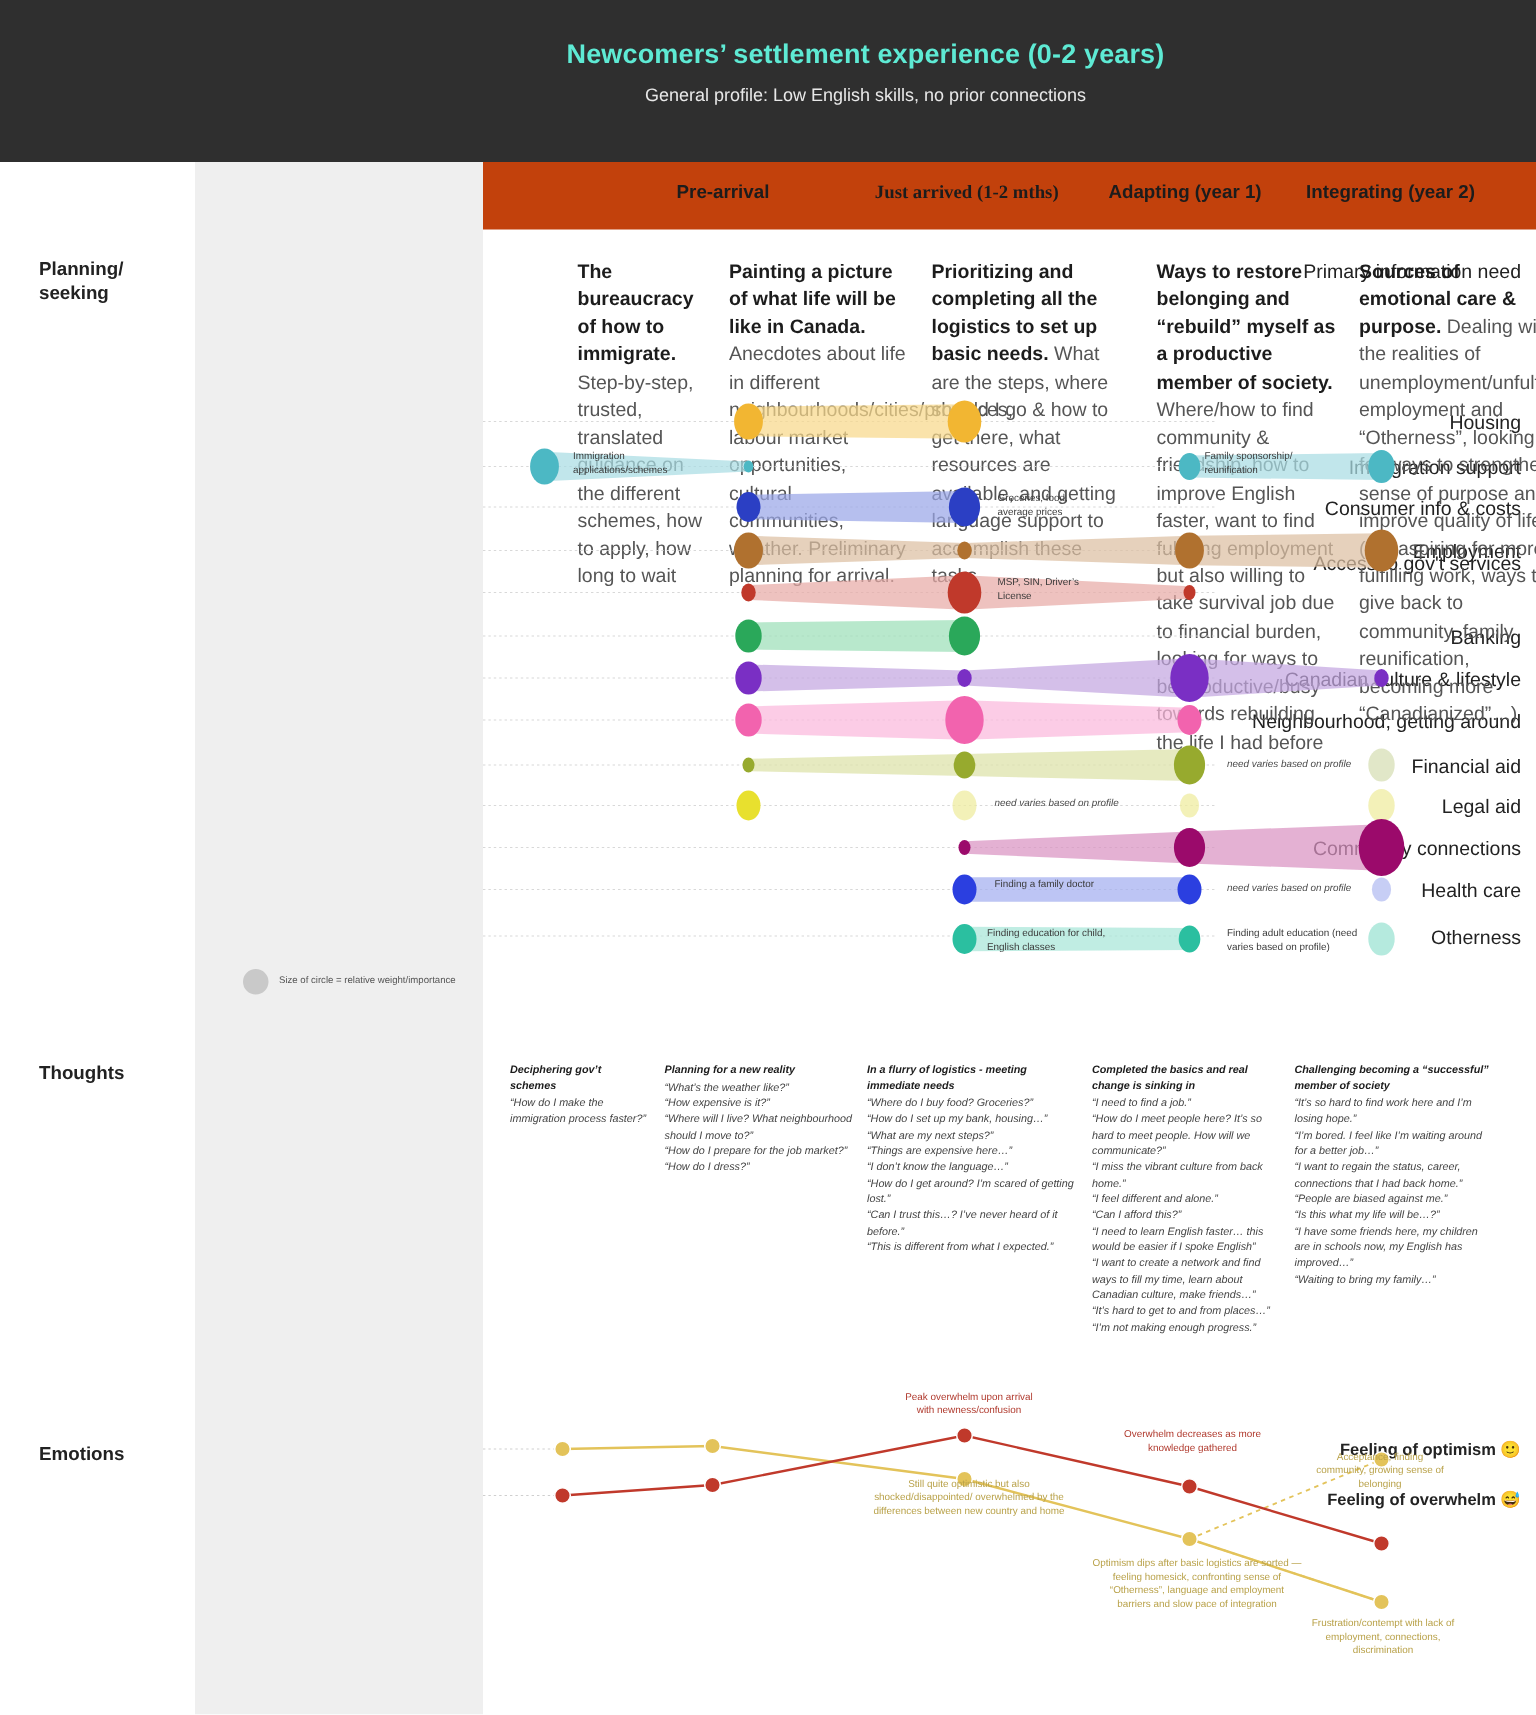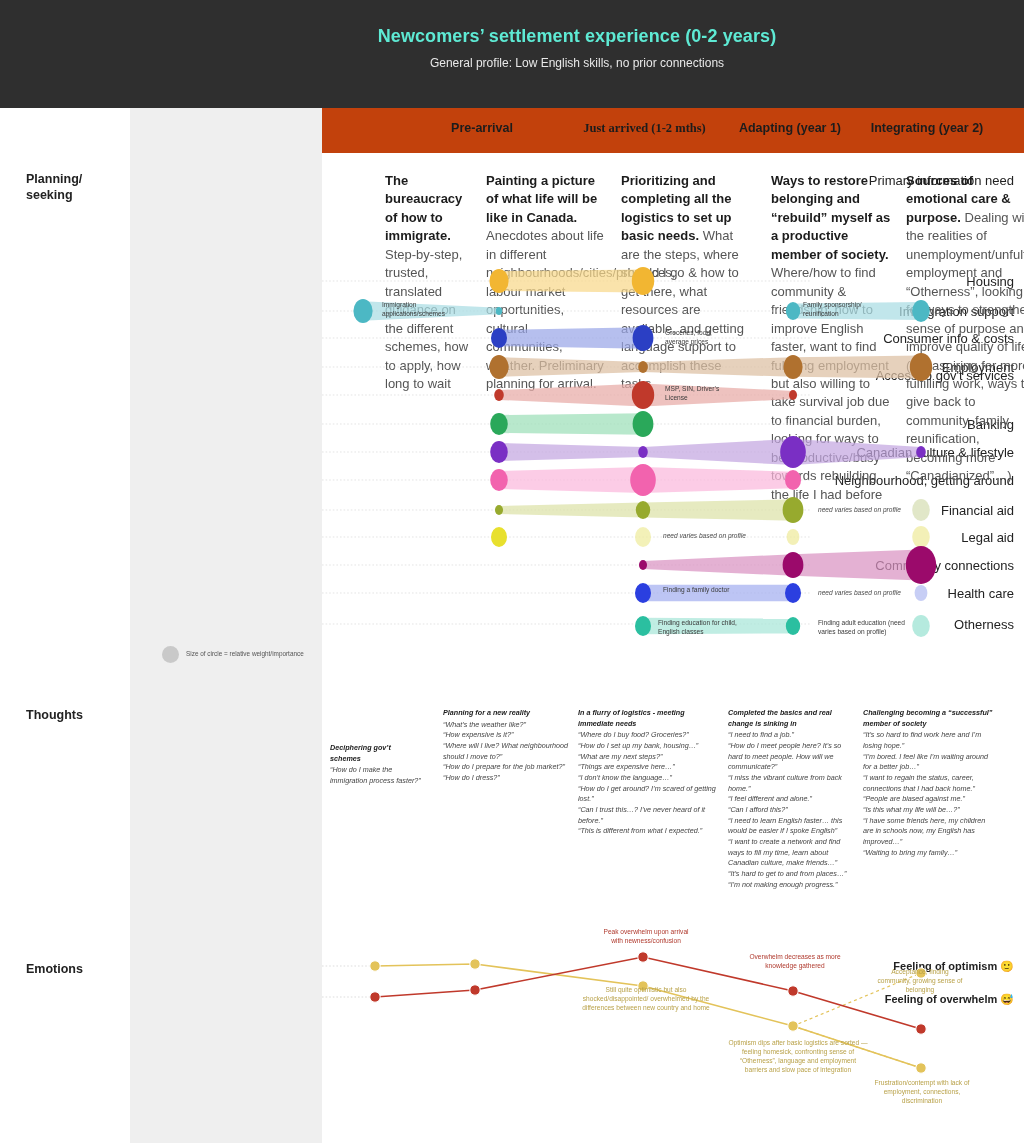--- a/index.html
+++ b/index.html
@@ -280,21 +280,21 @@
     <div class="band-note band-note-italic" style="left: 818px; top: 589px; width: 90px;">need varies based on profile</div>
     <div class="band-note" style="left: 663px; top: 586px; width: 70px;">Finding a family doctor</div>
     <div class="band-note" style="left: 658px; top: 619px; width: 92px;">Finding education for child, English classes</div>
     <div class="band-note" style="left: 818px; top: 619px; width: 100px;">Finding adult education (need varies based on profile)</div>
   </div>
 
 <div id="legend-swatch" style="position:absolute;left:162px;top:646px;width:17px;height:17px;border-radius:50%;background:#c9c9c9;"></div>
 <div class="legend-text" style="left:186px;top:650px;width:135px;">Size of circle = relative weight/importance</div>
 
 <div id="thought-blocks">
-    <div class="thought-block" style="left: 330px; width: 92px; margin-top: 35px;">
+    <div class="thought-block" style="left: 340px; width: 92px;">
       <span class="th-head">Deciphering gov’t schemes</span>
       <div>“How do I make the immigration process faster?”</div>
     </div>
     <div class="thought-block" style="left: 443px; width: 128px;">
       <span class="th-head">Planning for a new reality</span>
       <div>“What’s the weather like?”</div>
       <div>“How expensive is it?”</div>
       <div>“Where will I live? What neighbourhood should I move to?”</div>
       <div>“How do I prepare for the job market?”</div>
       <div>“How do I dress?”</div>

